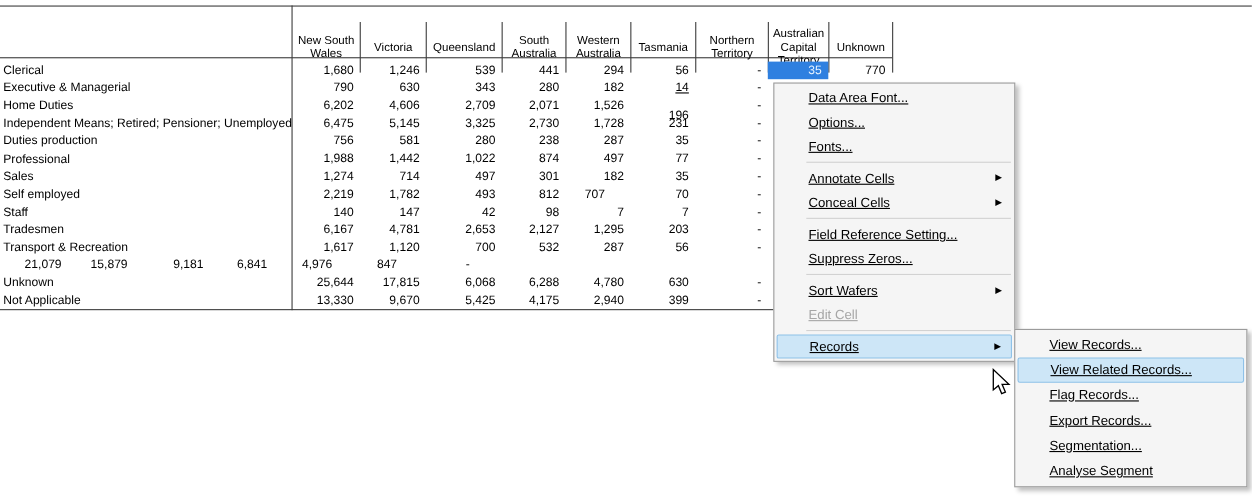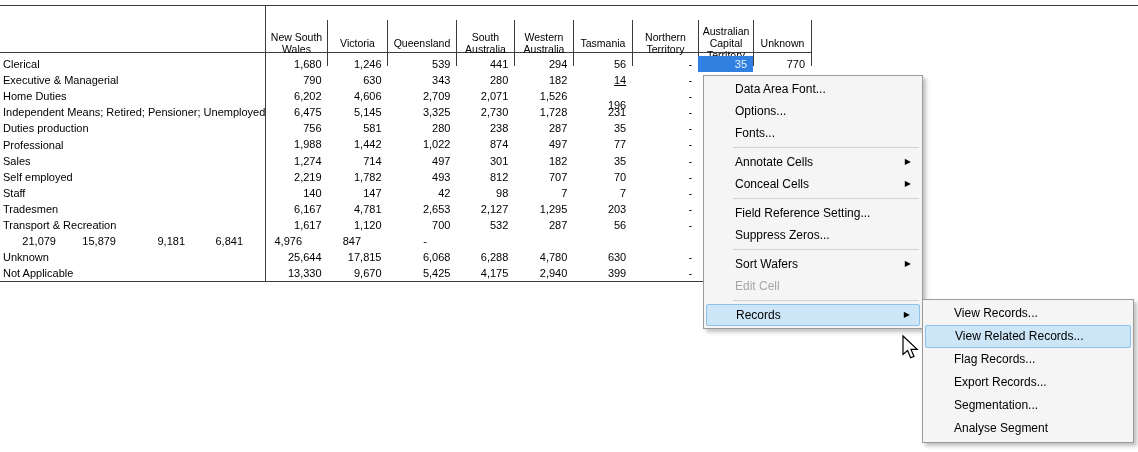--- a/index.html
+++ b/index.html
@@ -44,21 +44,21 @@
     border:1px solid #9b9b9b;
     box-shadow:3px 3px 4px rgba(0,0,0,0.25);
     padding:2px 0;
     z-index:10;
   }
   #context-menu    { left:703px; top:75px;  width:220px; }
   #records-submenu { left:922px; top:299px; width:212px; z-index:11; }
   .mitem {
     position:relative; height:22px; line-height:22px;
     margin:0 2px; padding-left:29px; padding-right:20px;
-    font-size:12px; white-space:nowrap;
+    font-size:12px; white-space:nowrap;text-decoration:underline;
   }
   #records-submenu .mitem { height:23px; line-height:23px; }
   .mitem.hl {
     background:#cde6f7;
     border:1px solid #8ec1e8;
     border-radius:2px;
     line-height:20px;
   }
   #records-submenu .mitem.hl { line-height:21px; }
   .mitem.dis { color:#a6a6a6; }
@@ -193,21 +193,21 @@
       <div class="tcell" style="width: 66px;">-</div>
       <div class="tcell" style="width: 55px;"></div>
       <div class="tcell" style="width: 58px;"></div>
     </div>
     <div class="trow">
       <div class="rlabel">Self employed</div>
       <div class="tcell" style="width: 62px;">2,219</div>
       <div class="tcell" style="width: 60px;">1,782</div>
       <div class="tcell" style="width: 69px;">493</div>
       <div class="tcell" style="width: 58px;">812</div>
-      <div class="tcell" style="width: 59px;">707</div>
+      <div class="tcell" style="width: 59px; text-align: center;">707</div>
       <div class="tcell" style="width: 59px;">70</div>
       <div class="tcell" style="width: 66px;">-</div>
       <div class="tcell" style="width: 55px;"></div>
       <div class="tcell" style="width: 58px;"></div>
     </div>
     <div class="trow">
       <div class="rlabel">Staff</div>
       <div class="tcell" style="width: 62px;">140</div>
       <div class="tcell" style="width: 60px;">147</div>
       <div class="tcell" style="width: 69px;">42</div>

